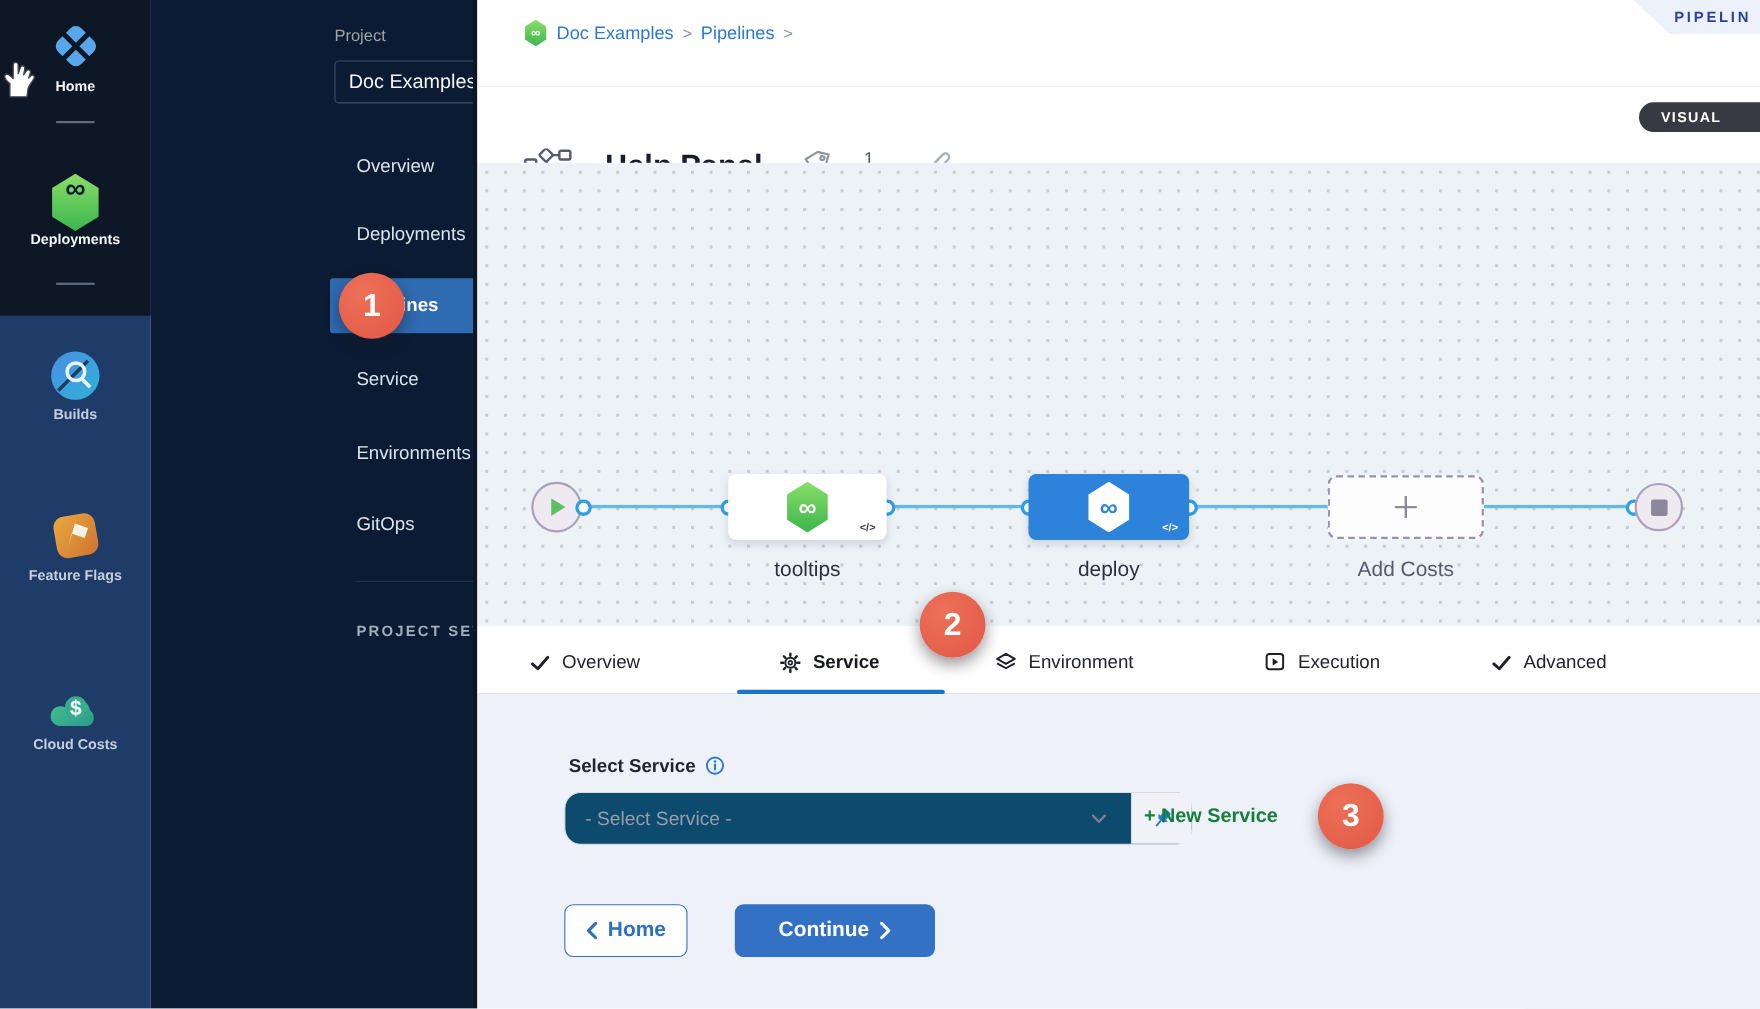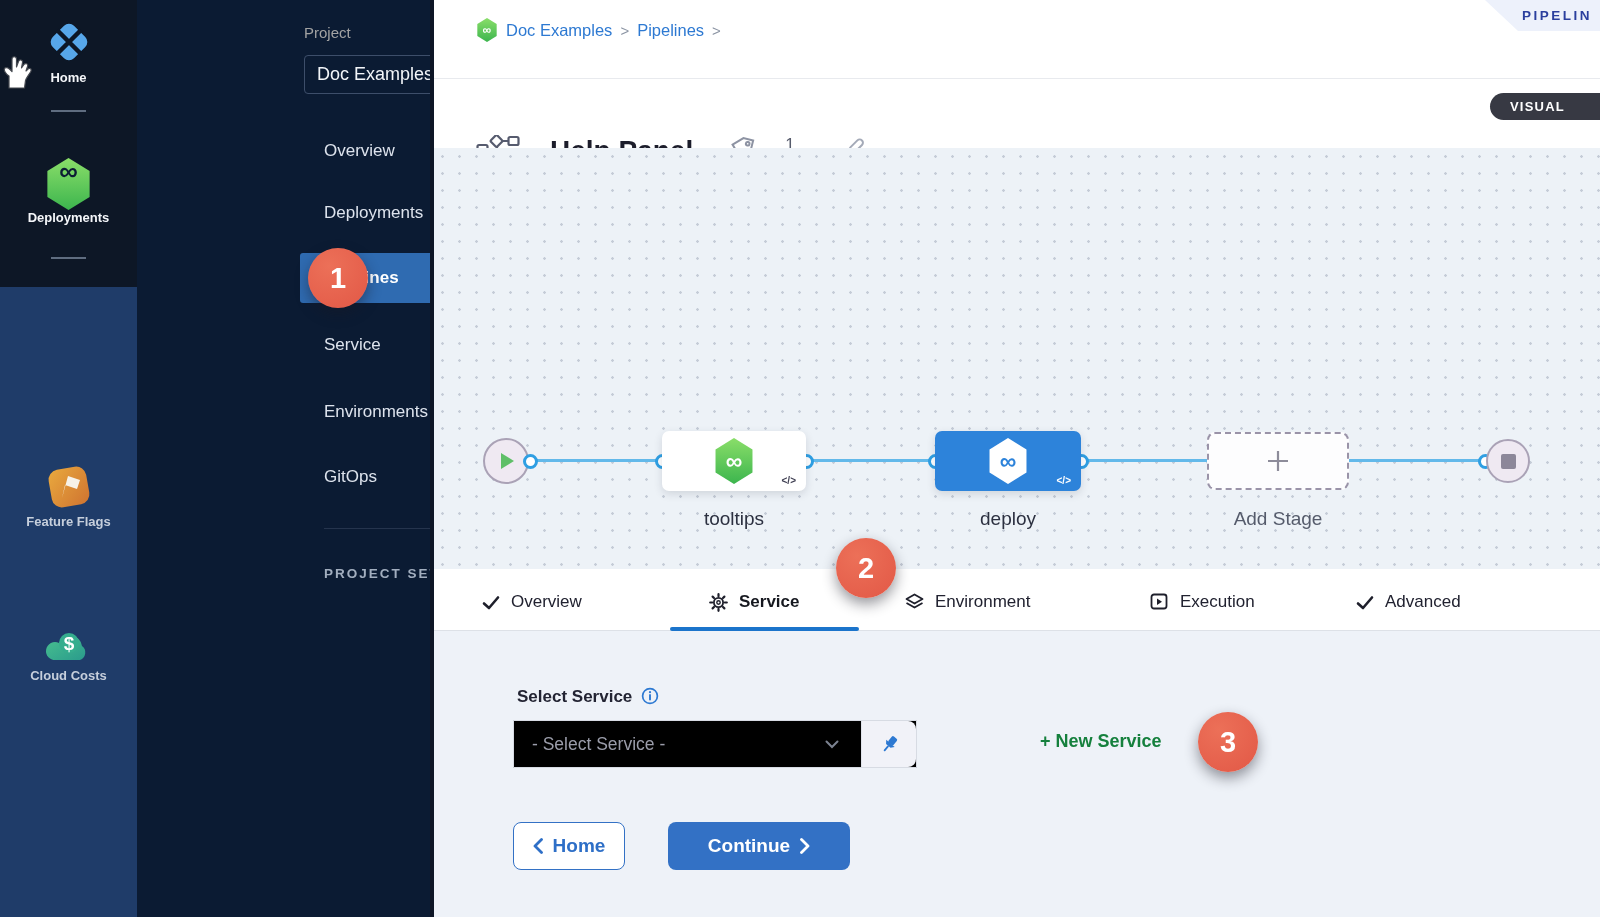--- a/index.html
+++ b/index.html
@@ -83,22 +83,22 @@
   .tab { position:absolute; top:16px; height:34px; display:flex; align-items:center; gap:11px; cursor:pointer; }
   .tab .tlabel { font-size:17px; color:#212230; }
   .tab.active .tlabel { font-weight:700; color:#16181f; }
   .tab-underline { position:absolute; left:236px; top:58px; width:189px; height:4px;
       background:#1b74cb; border-radius:2px; }
 
   
   .content { position:absolute; left:0; top:631px; width:100%; height:286px; background:#eef2f8; }
   .field-label-row { position:absolute; left:83px; top:56px; display:flex; align-items:flex-start; gap:9px; }
   .field-label { font-size:17px; font-weight:700; color:#232433; }
-  .dropdown { position:absolute; left:79px; top:89px; width:404px; height:48px; background:#000000;
-      border:1px solid #d7dbe3; border-radius:1px; display:flex; align-items:center; cursor:pointer; }
+  .dropdown { position:absolute; left:79px; top:89px; width:571px; height:48px; background:#0c4a6e;
+      border:1px solid #d7dbe3; border-radius:15px; display:flex; align-items:center; cursor:pointer; }
   .dropdown .ph { flex:1; margin-left:18px; font-size:17.5px; color:#9b9daa; }
   .dropdown .chev { margin-right:22px; display:flex; }
   .pin-seg { width:55px; height:100%; background:#f1f2f8; border-left:1px solid #e0e3ea;
       border-radius:0 8px 8px 0; display:flex; align-items:center; justify-content:center; cursor:pointer; }
   .new-service { position:absolute; left:606px; top:100px; font-size:18px; font-weight:600;
       color:#15803d; cursor:pointer; }
   .btn { position:absolute; top:191px; height:48px; border-radius:8px; display:flex; align-items:center;
       justify-content:center; gap:10px; font-size:19px; font-weight:700; cursor:pointer; }
   .btn-back { left:79px; width:112px; background:#fff; border:1.5px solid #3371c5; color:#2e6fc7; }
   .btn-continue { left:234px; width:182px; background:#3371c5; color:#fff; }
@@ -133,20 +133,37 @@
     <div class="mod-divider" style="top:110px;"></div>
 
     <div class="module zone-top" style="top:158px;">
       <span class="mico hexwrap hex-green" style="width:48px;height:52px;">
         <span class="inf" style="font-size:26px;color:#0d1d35;">∞</span>
       </span>
       <span class="mlabel">Deployments</span>
     </div>
     <div class="mod-divider" style="top:257px;"></div>
 
+    <div class="module zone-bot" style="top:319px;">
+      <span class="mico">
+        <svg width="45" height="45" viewBox="0 0 45 45">
+          <defs>
+              <linearGradient id="gb" x1="0" y1="0" x2="1" y2="1">
+            <stop offset="0" stop-color="#4b8fe2"></stop>
+                <stop offset="1" stop-color="#2fb0d8"></stop>
+              </linearGradient>
+            </defs>
+          <circle cx="22.5" cy="22.5" r="22" fill="url(#gb)"></circle>
+          <line x1="7" y1="36" x2="34" y2="9" stroke="#1b3c63" stroke-width="3.2"></line>
+          <circle cx="23" cy="19" r="8" fill="none" stroke="#eaf3fc" stroke-width="3.2"></circle>
+          <line x1="29" y1="26" x2="36" y2="33" stroke="#eaf3fc" stroke-width="3.4"></line>
+        </svg>
+      </span>
+      <span class="mlabel">Builds</span>
+    </div>
 
     <div class="module zone-bot" style="top:464px;">
       <span class="mico">
         <svg width="46" height="46" viewBox="0 0 46 46">
           <defs>
               <linearGradient id="gf" x1="0" y1="0" x2="1" y2="1">
             <stop offset="0" stop-color="#e9a93e"></stop>
                 <stop offset="1" stop-color="#cf7330"></stop>
               </linearGradient>
             </defs>
@@ -286,21 +303,21 @@
         </span>
         <span class="code" style="color:#ffffff;">&lt;/&gt;</span>
       </div>
       <div class="node-label" style="left:501px;width:146px;">deploy</div>
 
       <div class="add-stage">
         <svg width="26" height="26" viewBox="0 0 26 26">
             <path d="M13 3 V23 M3 13 H23" stroke="#8d8c9a" stroke-width="2.2"></path>
           </svg>
       </div>
-      <div class="node-label dim" style="left:773px;width:142px;">Add Stage</div>
+      <div class="node-label dim" style="left:773px;width:142px;">Add Costs</div>
 
       <div class="term-node" style="left:1052px;width:44px;height:44px;top:291px;">
         <span class="stop-sq"></span>
       </div>
     </div>
 
     <div class="tabbar">
       <div class="tab" style="left:48px;">
         <svg width="18" height="17" viewBox="0 0 18 17">
             <path d="M2 9.5 L7 14 L16 3.5" fill="none" stroke="#1e1f2b" stroke-width="2.6" stroke-linecap="round" stroke-linejoin="round"></path>

